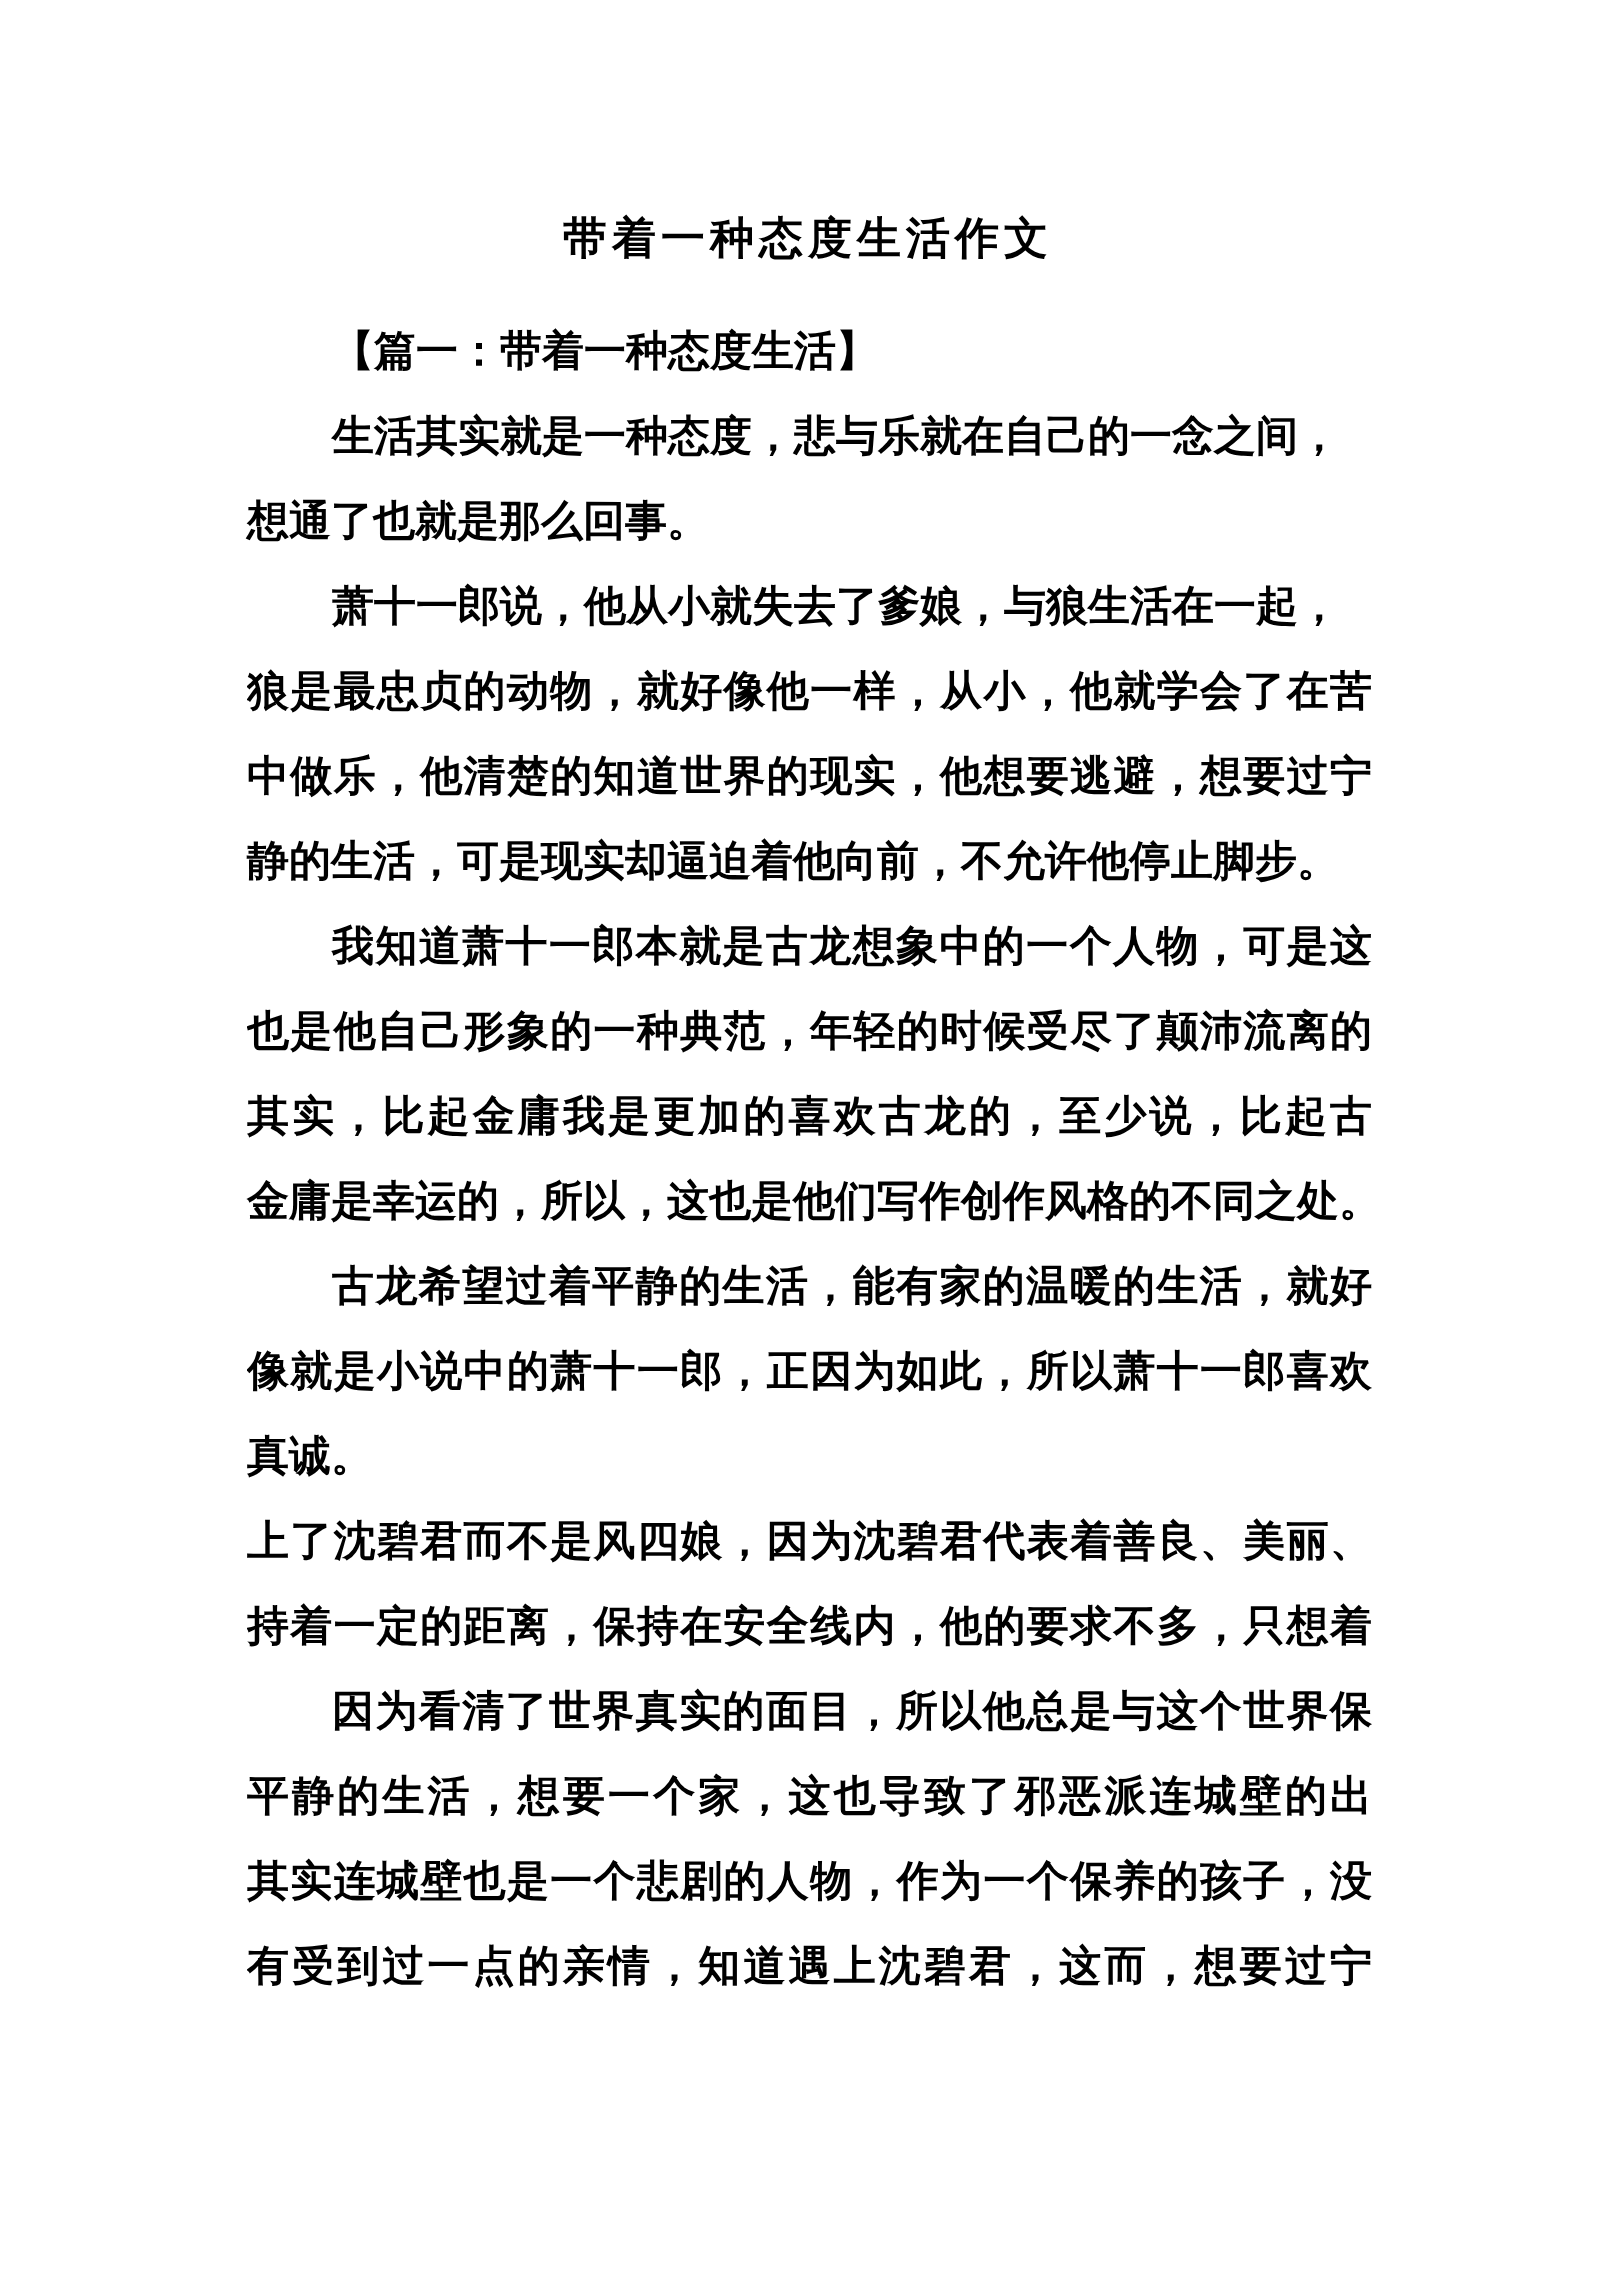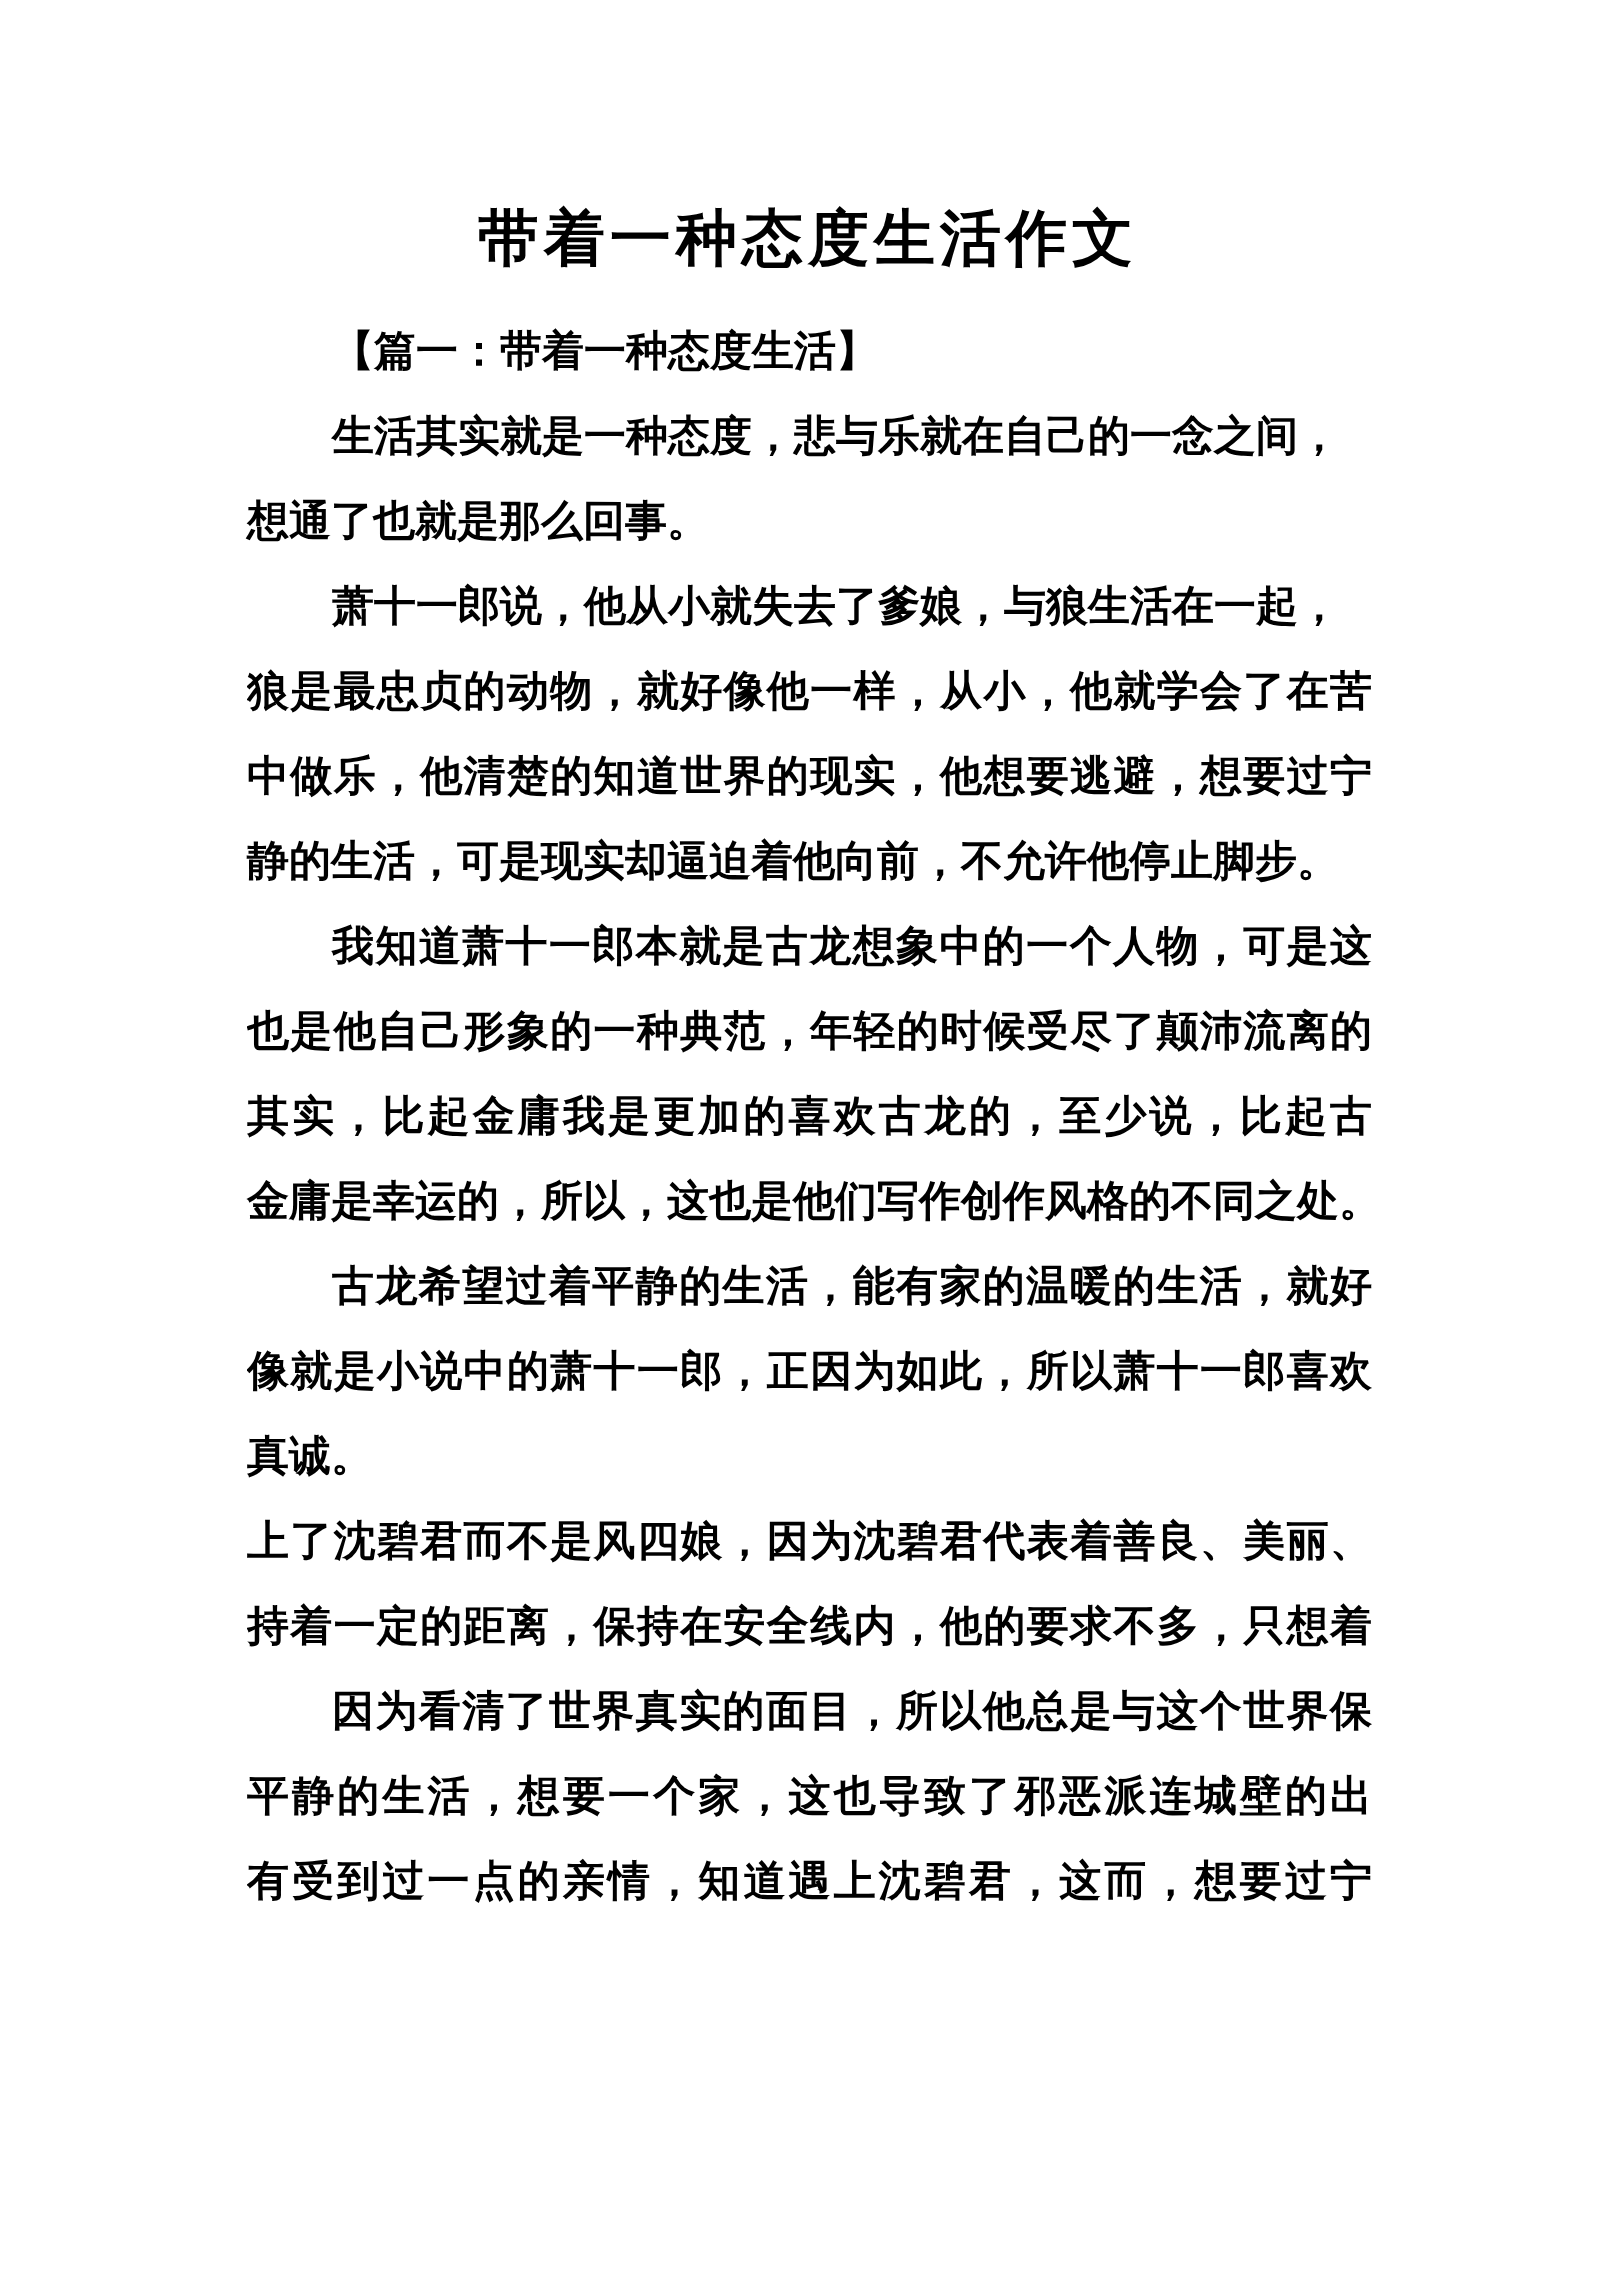--- a/index.html
+++ b/index.html
@@ -2,21 +2,21 @@
 <html style="font-size:13.5px"><head>
 <meta charset="utf-8">
 <style>
   html, body { margin: 0; padding: 0; background: #ffffff; }
   body { width: 1616px; height: 2284px; position: relative; overflow: hidden; color: #000000; }
   .page { position: absolute; left: 0; top: 0; width: 1616px; height: 2284px; background: #ffffff; }
   .title {
     position: absolute; left: 0; top: 199px; width: 1616px; height: 77px;
     line-height: 77px; text-align: center;
     font-family: "DejaVu Sans", "Liberation Sans", sans-serif;
-    font-weight: bold; font-size: 61px; letter-spacing: 5px; color: #000;
+    font-weight: bold; font-size: 44px; letter-spacing: 5px; color: #000;
     white-space: nowrap;
   }
   .body-text {
     position: absolute; left: 247px; top: 309px; width: 1125px;
     font-family: "Liberation Serif", "DejaVu Serif", serif;
     font-size: 42px; color: #000; font-weight: bold;
   }
   .line {
     display: block; height: 85px; line-height: 85px; white-space: nowrap;
     overflow: visible;
@@ -56,17 +56,18 @@
       <div class="line indent full">古龙希望过着平静的生活，能有家的温暖的生活，就好</div>
       <div class="line full">像就是小说中的萧十一郎，正因为如此，所以萧十一郎喜欢</div>
       <div class="line">真诚。</div>
       <div class="line full">上了沈碧君而不是风四娘，因为沈碧君代表着善良、美丽、</div>
     </div>
 
     <div>
       <div class="line full">持着一定的距离，保持在安全线内，他的要求不多，只想着</div>
       <div class="line indent full">因为看清了世界真实的面目，所以他总是与这个世界保</div>
       <div class="line full">平静的生活，想要一个家，这也导致了邪恶派连城壁的出现，</div>
+      <div class="line full">其实连城壁也是一个悲剧的人物，作为一个保养的孩子，没</div>
       <div class="line full">有受到过一点的亲情，知道遇上沈碧君，这而，想要过宁</div>
     </div>
   </div>
 </div>
 
 
 </body></html>

